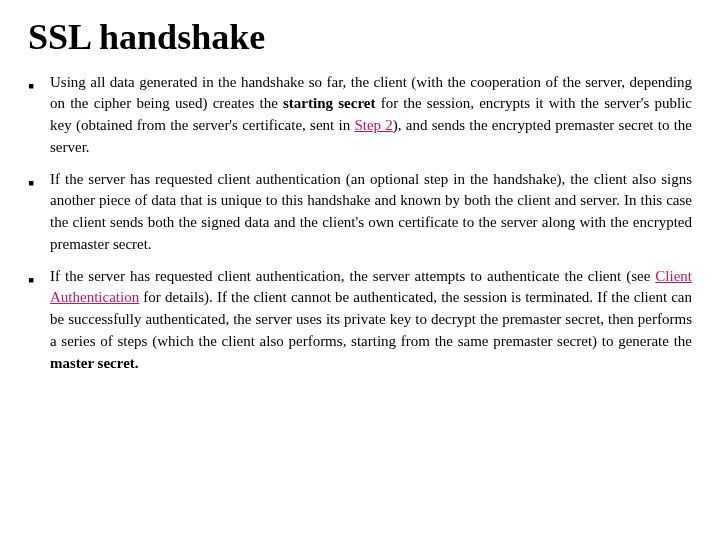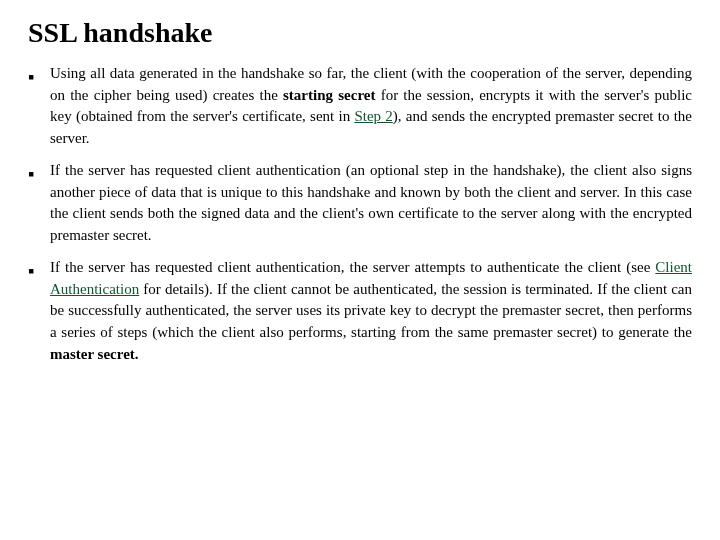--- a/index.html
+++ b/index.html
@@ -16,21 +16,21 @@
       color: #000000;
       overflow: hidden;
     }
     .page {
       width: 720px;
       height: 540px;
       padding: 18px 28px 18px 28px;
     }
     h1 {
       font-family: Times New Roman, Times, serif;
-      font-size: 28px;
+      font-size: 36px;
       font-weight: bold;
       margin-bottom: 14px;
       line-height: 1.1;
     }
     .bullet-list {
       list-style: none;
       padding: 0;
       margin: 0;
     }
     .bullet-list li {
@@ -46,21 +46,21 @@
       display: inline-block;
     }
     .bullet-text {
       flex: 1;
       text-align: justify;
     }
     .bold {
       font-weight: bold;
     }
     a, .link {
-      color: #14532d;
+      color: #be185d;
       text-decoration: underline;
     }
   </style>
 </head>
 <body>
 
 <div class="page">
   <h1>SSL handshake</h1>
   <ul class="bullet-list">
     <li>

